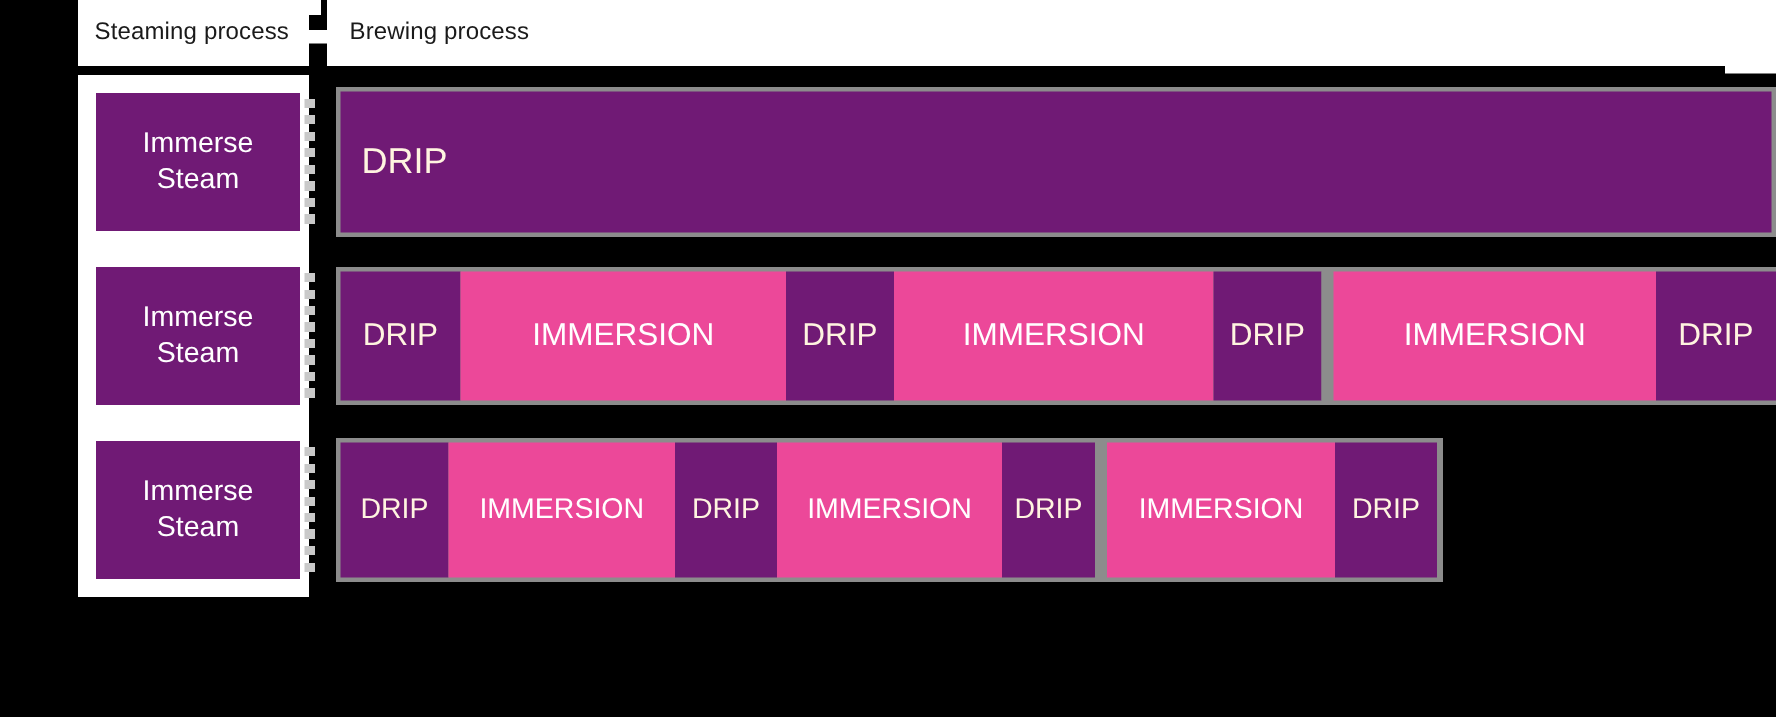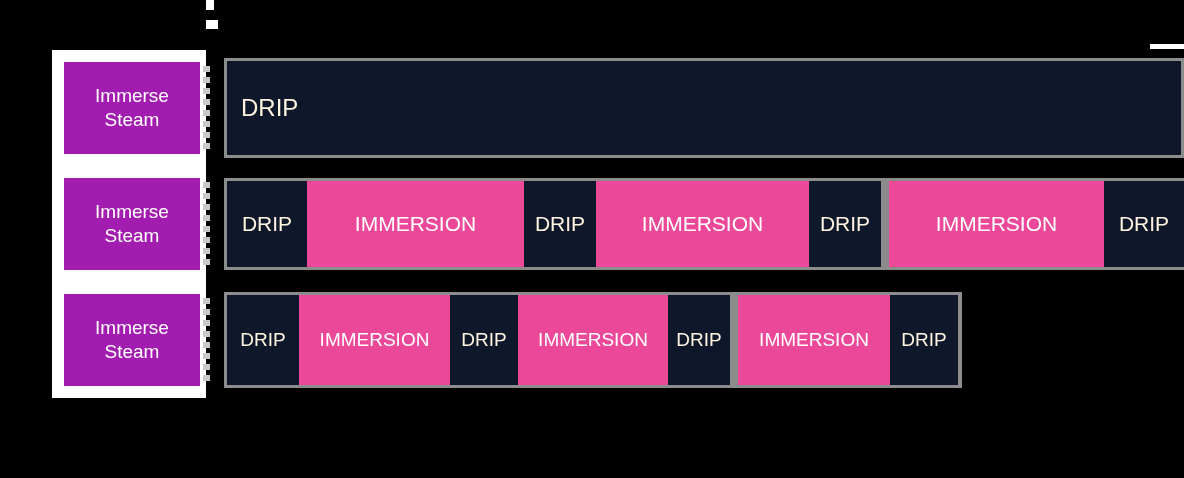--- a/index.html
+++ b/index.html
@@ -74,21 +74,21 @@
     left: 64px;
     top: 62px;
     width: 136px;
     height: 324px;
   }
   .steam-chip {
     position: absolute;
     left: 0;
     width: 136px;
     height: 92px;
-    background: #a21caf;
+    background: #701a75;
     color: #ffffff;
     display: flex;
     flex-direction: column;
     align-items: center;
     justify-content: center;
     line-height: 1.25;
     font-size: 19px;
     box-sizing: border-box;
   }
   .steam-chip[data-index="0"] { top: 0px; }
@@ -134,21 +134,21 @@
   .seg {
     display: flex;
     align-items: center;
     justify-content: center;
     color: #ffffff;
     white-space: nowrap;
     overflow: hidden;
     box-sizing: border-box;
     flex: none;
   }
-  .seg.drip      { background: #0f172a; color: #FFF4E0; }
+  .seg.drip      { background: #701a75; color: #FFF4E0; }
   .seg.immersion { background: #ec4899; color: #ffffff; }
 
   
   .brew-row[data-index="0"] .seg {
     justify-content: flex-start;
     padding-left: 14px;
     font-size: 24px;
   }
   .brew-row[data-index="1"] .seg { font-size: 21px; }
   .brew-row[data-index="2"] .seg { font-size: 19px; }
@@ -157,20 +157,26 @@
   .seg-divider {
     flex: none;
     align-self: stretch;
     background: #8c8c8c;
   }
 </style>
 </head>
 <body>
 
 <div id="header-band">
+  <div class="header-panel" id="header-panel-steaming">
+    <span class="header-label">Steaming process</span>
+  </div>
+  <div class="header-panel" id="header-panel-brewing">
+    <span class="header-label">Brewing process</span>
+  </div>
   <div class="header-notch" id="header-notch-a"></div>
   <div class="header-notch" id="header-notch-b"></div>
   <div class="header-notch" id="header-notch-c"></div>
 </div>
 
 <div id="steam-column"></div>
 <div id="steam-chips">
     <div class="steam-chip" data-index="0">
       <span>Immerse</span>
       <span>Steam</span>

